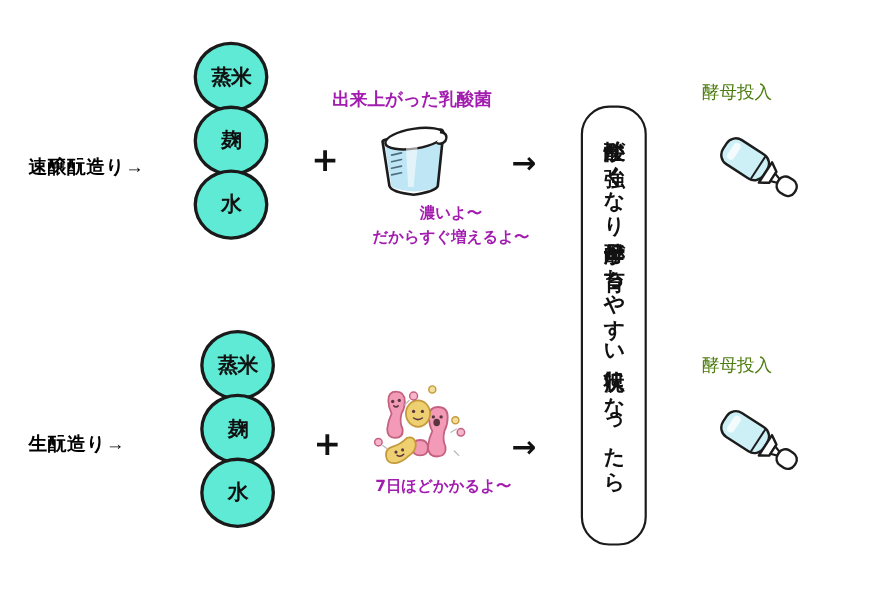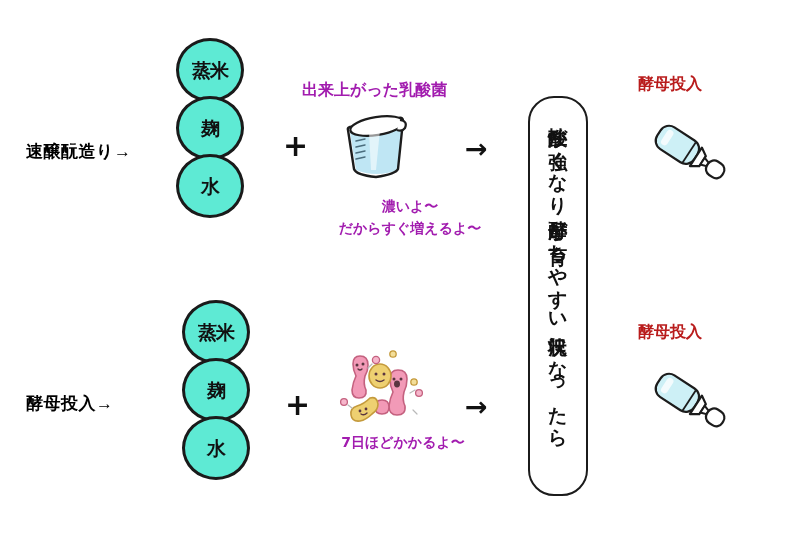--- a/index.html
+++ b/index.html
@@ -116,22 +116,22 @@
     letter-spacing: 1px;
     color: #111;
     font-family: "DejaVu Sans", "Liberation Sans", sans-serif;
     max-height: 380px;
   }
 
   
   .right-label {
     position: absolute;
     font-size: 16px;
-    font-weight: 700;
-    color: #b91c1c;
+    font-weight: 400;
+    color: #4d7c0f;
     white-space: nowrap;
     text-align: right;
   }
 
   svg { display: block; overflow: visible; }
 </style>
 </head>
 <body>
 
 <div class="stage">
@@ -169,21 +169,21 @@
         <line x1="20" y1="33" x2="29" y2="31"></line>
         <line x1="20" y1="39" x2="29" y2="37"></line>
         <line x1="20" y1="45" x2="29" y2="43"></line>
         <line x1="20" y1="51" x2="29" y2="49"></line>
       </g>
 
       <path d="M33 24 L44 22 L40 62 L35 62 Z" fill="#ffffff" opacity="0.55"></path>
     </svg>
   </div>
 
-  <div class="hand hand-note" style="left:330px; top:184px; width:160px; text-align:center;margin-top:12px;">
+  <div class="hand hand-note" style="left:330px; top:184px; width:160px; text-align:center;">
     <div>濃いよ〜</div>
     <div>だからすぐ増えるよ〜</div>
   </div>
 
   <div class="op-arrow" style="left:465px; top:135px;">→</div>
 
   <div class="vbox" style="left:528px; top:96px; width:60px; height:400px;">
     <div class="vbox-text">酸性が強くなり酵母が育ちやすい状況になったら</div>
   </div>
 
@@ -201,21 +201,21 @@
 
         <rect x="66" y="27" width="18" height="16" rx="7" fill="#ffffff" stroke="#1c1c1c" stroke-width="2.2"></rect>
 
         <line x1="44" y1="23" x2="44" y2="47" stroke="#1c1c1c" stroke-width="1.8"></line>
 
         <rect x="14" y="26" width="7" height="17" rx="3.5" fill="#ffffff" opacity="0.75"></rect>
       </g>
     </svg>
   </div>
 
-  <div class="row-label abs" style="left:26px; top:392px;">酵母投入→</div>
+  <div class="row-label abs" style="left:26px; top:392px;">生酛造り→</div>
 
   <div class="circle-stack" style="left:182px; top:300px; width:80px; height:180px;">
     <div class="ing-circle" style="left:0px; top:0px;">
       <span>蒸米</span>
     </div>
     <div class="ing-circle" style="left:0px; top:58px;">
       <span>麹</span>
     </div>
     <div class="ing-circle" style="left:0px; top:116px;">
       <span>水</span>

